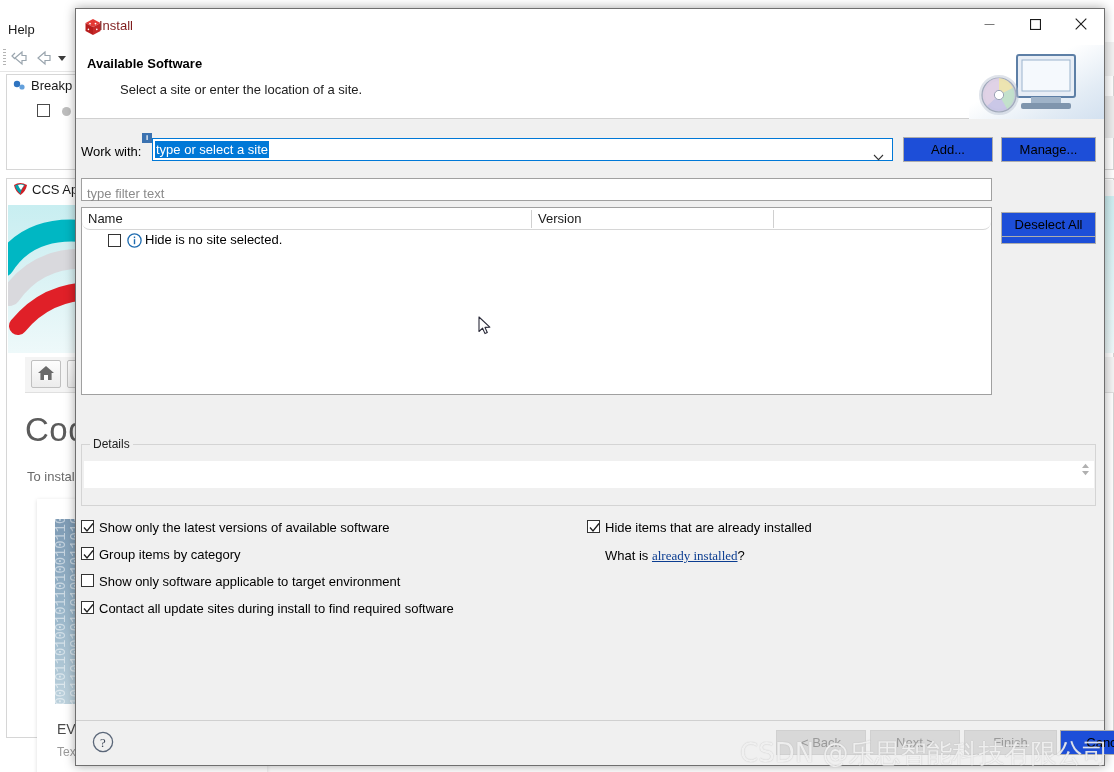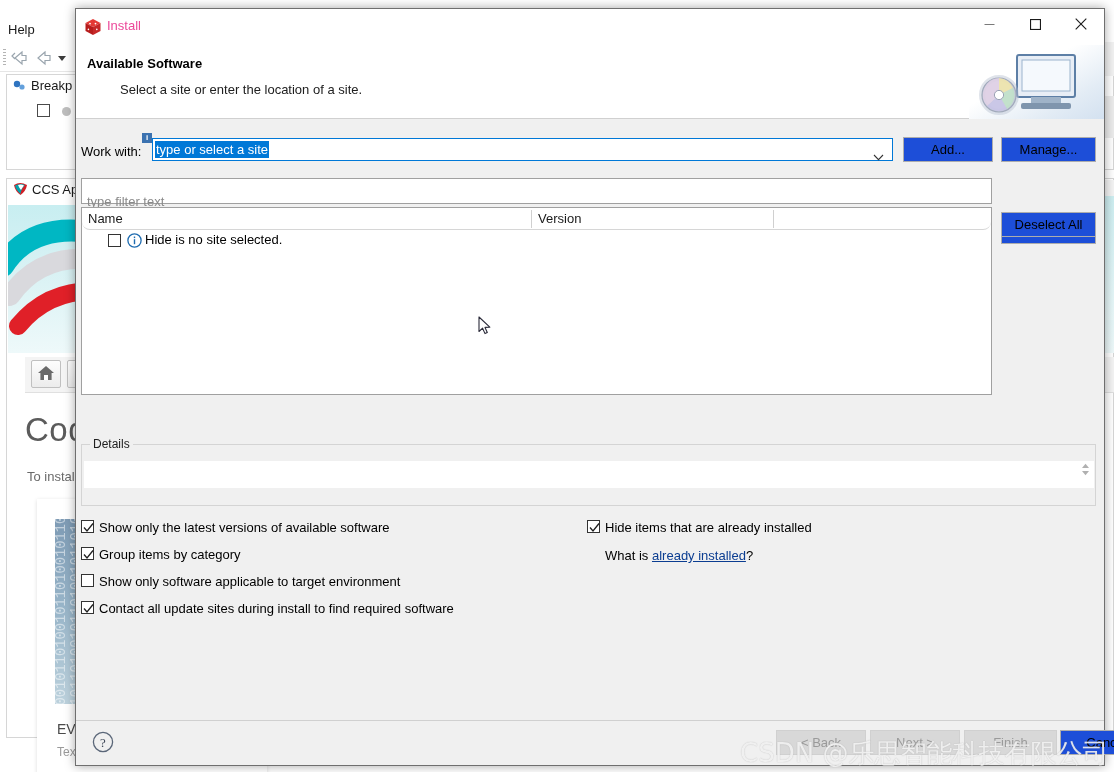--- a/index.html
+++ b/index.html
@@ -125,22 +125,22 @@
     border: 1px solid #6f6f6f;
     box-shadow: 0 0 10px rgba(0,0,0,0.35);
   }
 
   .titlebar {
     position: absolute; left: 0; top: 0; width: 100%; height: 36px;
     background: #ffffff;
   }
   .title-icon { position: absolute; left: 8px; top: 9px; width: 18px; height: 18px; }
   .title-text {
-    position: absolute; left: 31px; top: 9px;
-    font-size: 13px; color: #ec4899; white-space: nowrap;
+    position: absolute; left: 23px; top: 9px;
+    font-size: 13px; color: #7f1d1d; white-space: nowrap;
   }
   .wbtn {
     position: absolute; top: 0; width: 46px; height: 30px;
     display: flex; align-items: center; justify-content: center;
     cursor: default;
   }
   #btn-min { right: 92px; }
   #btn-max { right: 46px; }
   #btn-close { right: 0px; }
 
@@ -201,21 +201,21 @@
 
   #btn-add { left: 827px; top: 18px; width: 90px; }
   #btn-manage { left: 925px; top: 18px; width: 95px; }
   #btn-selectall { left: 925px; top: 60px; width: 95px; margin-top: 40px; }
   #btn-deselectall { left: 925px; top: 93px; width: 95px; }
 
   .filter-input {
     position: absolute; left: 5px; top: 59px; width: 911px; height: 23px;
     background: #ffffff; border: 1px solid #a0a0a0;
     font-size: 13px; color: #8a8a8a;
-    padding: 12px 5px; line-height: 21px;
+    padding: 4px 5px; line-height: 21px;
   }
 
   .tree {
     position: absolute; left: 5px; top: 88px; width: 911px; height: 188px;
     background: #ffffff; border: 1px solid #a0a0a0;
   }
   .tree-head {
     position: absolute; left: 0; top: 0; width: 100%; height: 22px;
     background: #ffffff; border-bottom: 1px solid #d6d6d6; border-radius: 8px;
   }
@@ -262,21 +262,21 @@
   .chk .box {
     position: absolute; left: 0; top: 0; width: 13px; height: 13px;
     border: 1px solid #333; background: #fff;
   }
   .chk .box svg { position: absolute; left: 1px; top: 1px; }
 
   .whatis {
     position: absolute; left: 529px; top: 429px;
     font-size: 13px; color: #000; white-space: nowrap;
   }
-  .whatis a { color: #0b3d91; text-decoration: underline; cursor: pointer; }
+  .whatis a { color: #0b3d91; text-decoration: underline; cursor: pointer; font-family: Liberation Serif, serif; }
 
   .footer {
     position: absolute; left: 0; bottom: 0; width: 100%; height: 45px;
     background: #f0f0f0; border-top: 1px solid #d0d0d0;
   }
   .help-btn {
     position: absolute; left: 16px; top: 10px; width: 22px; height: 22px;
     cursor: default;
   }
   #btn-back { position: absolute; right: 238px; top: 9px; width: 90px; height: 25px; }

